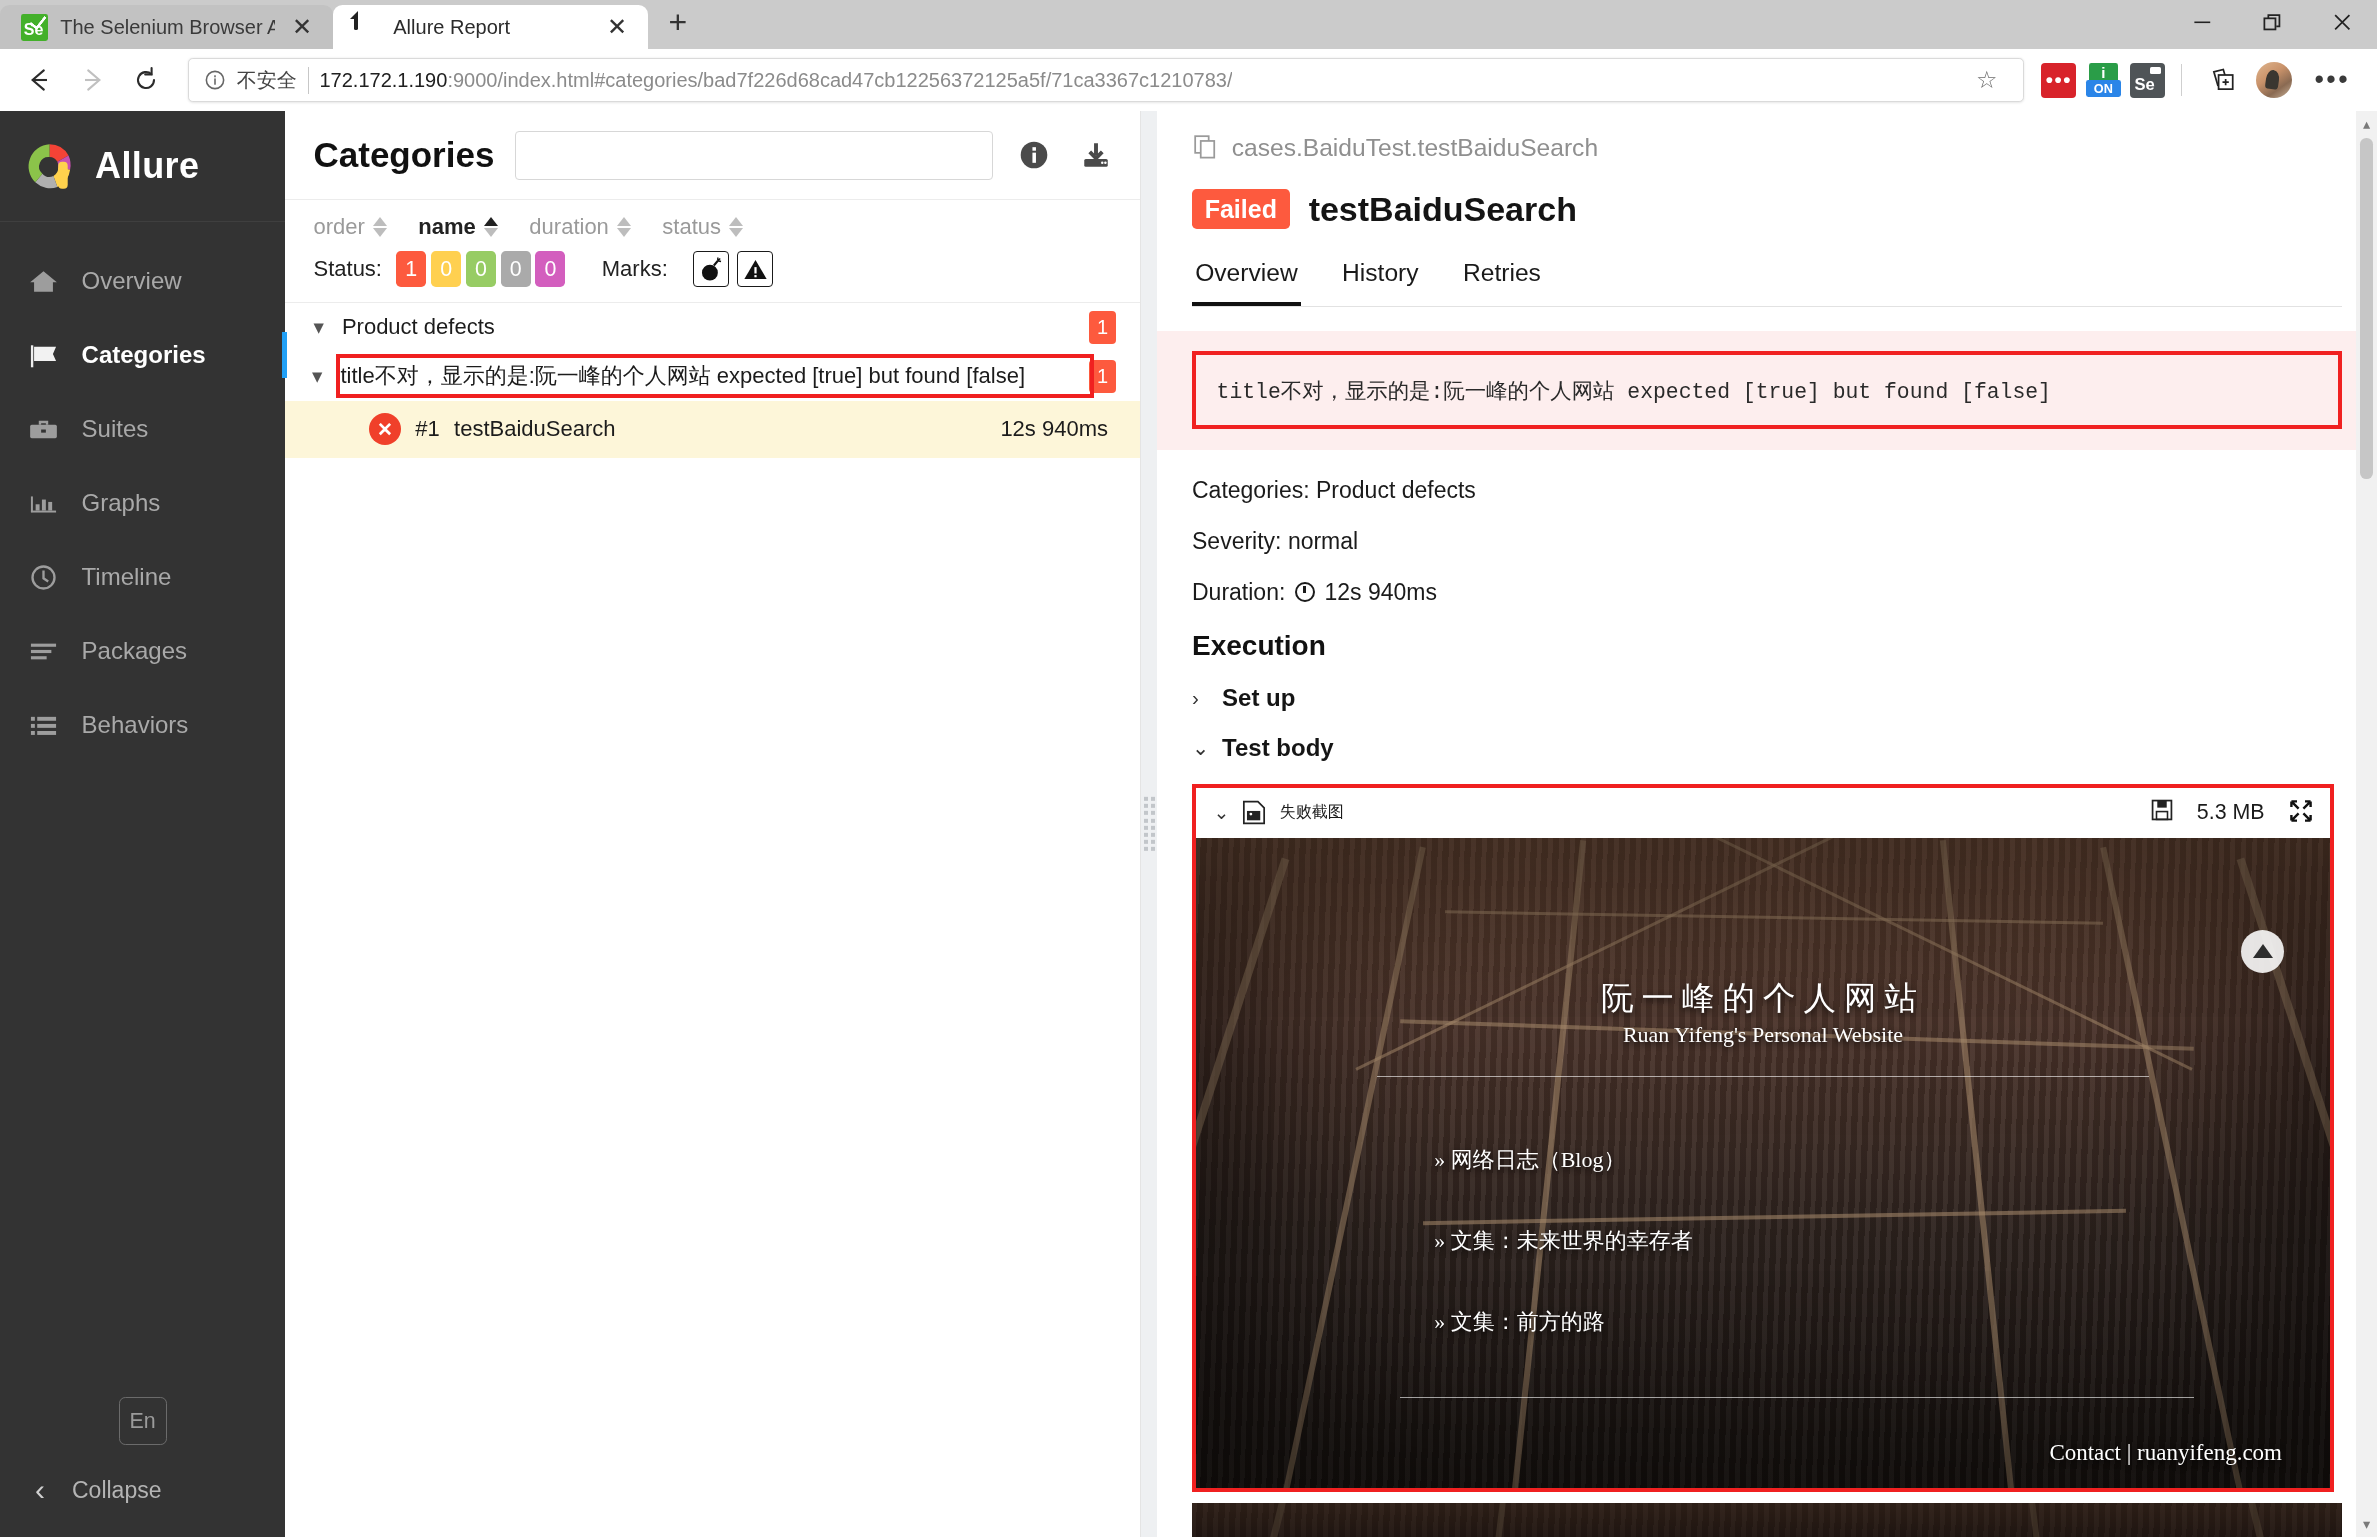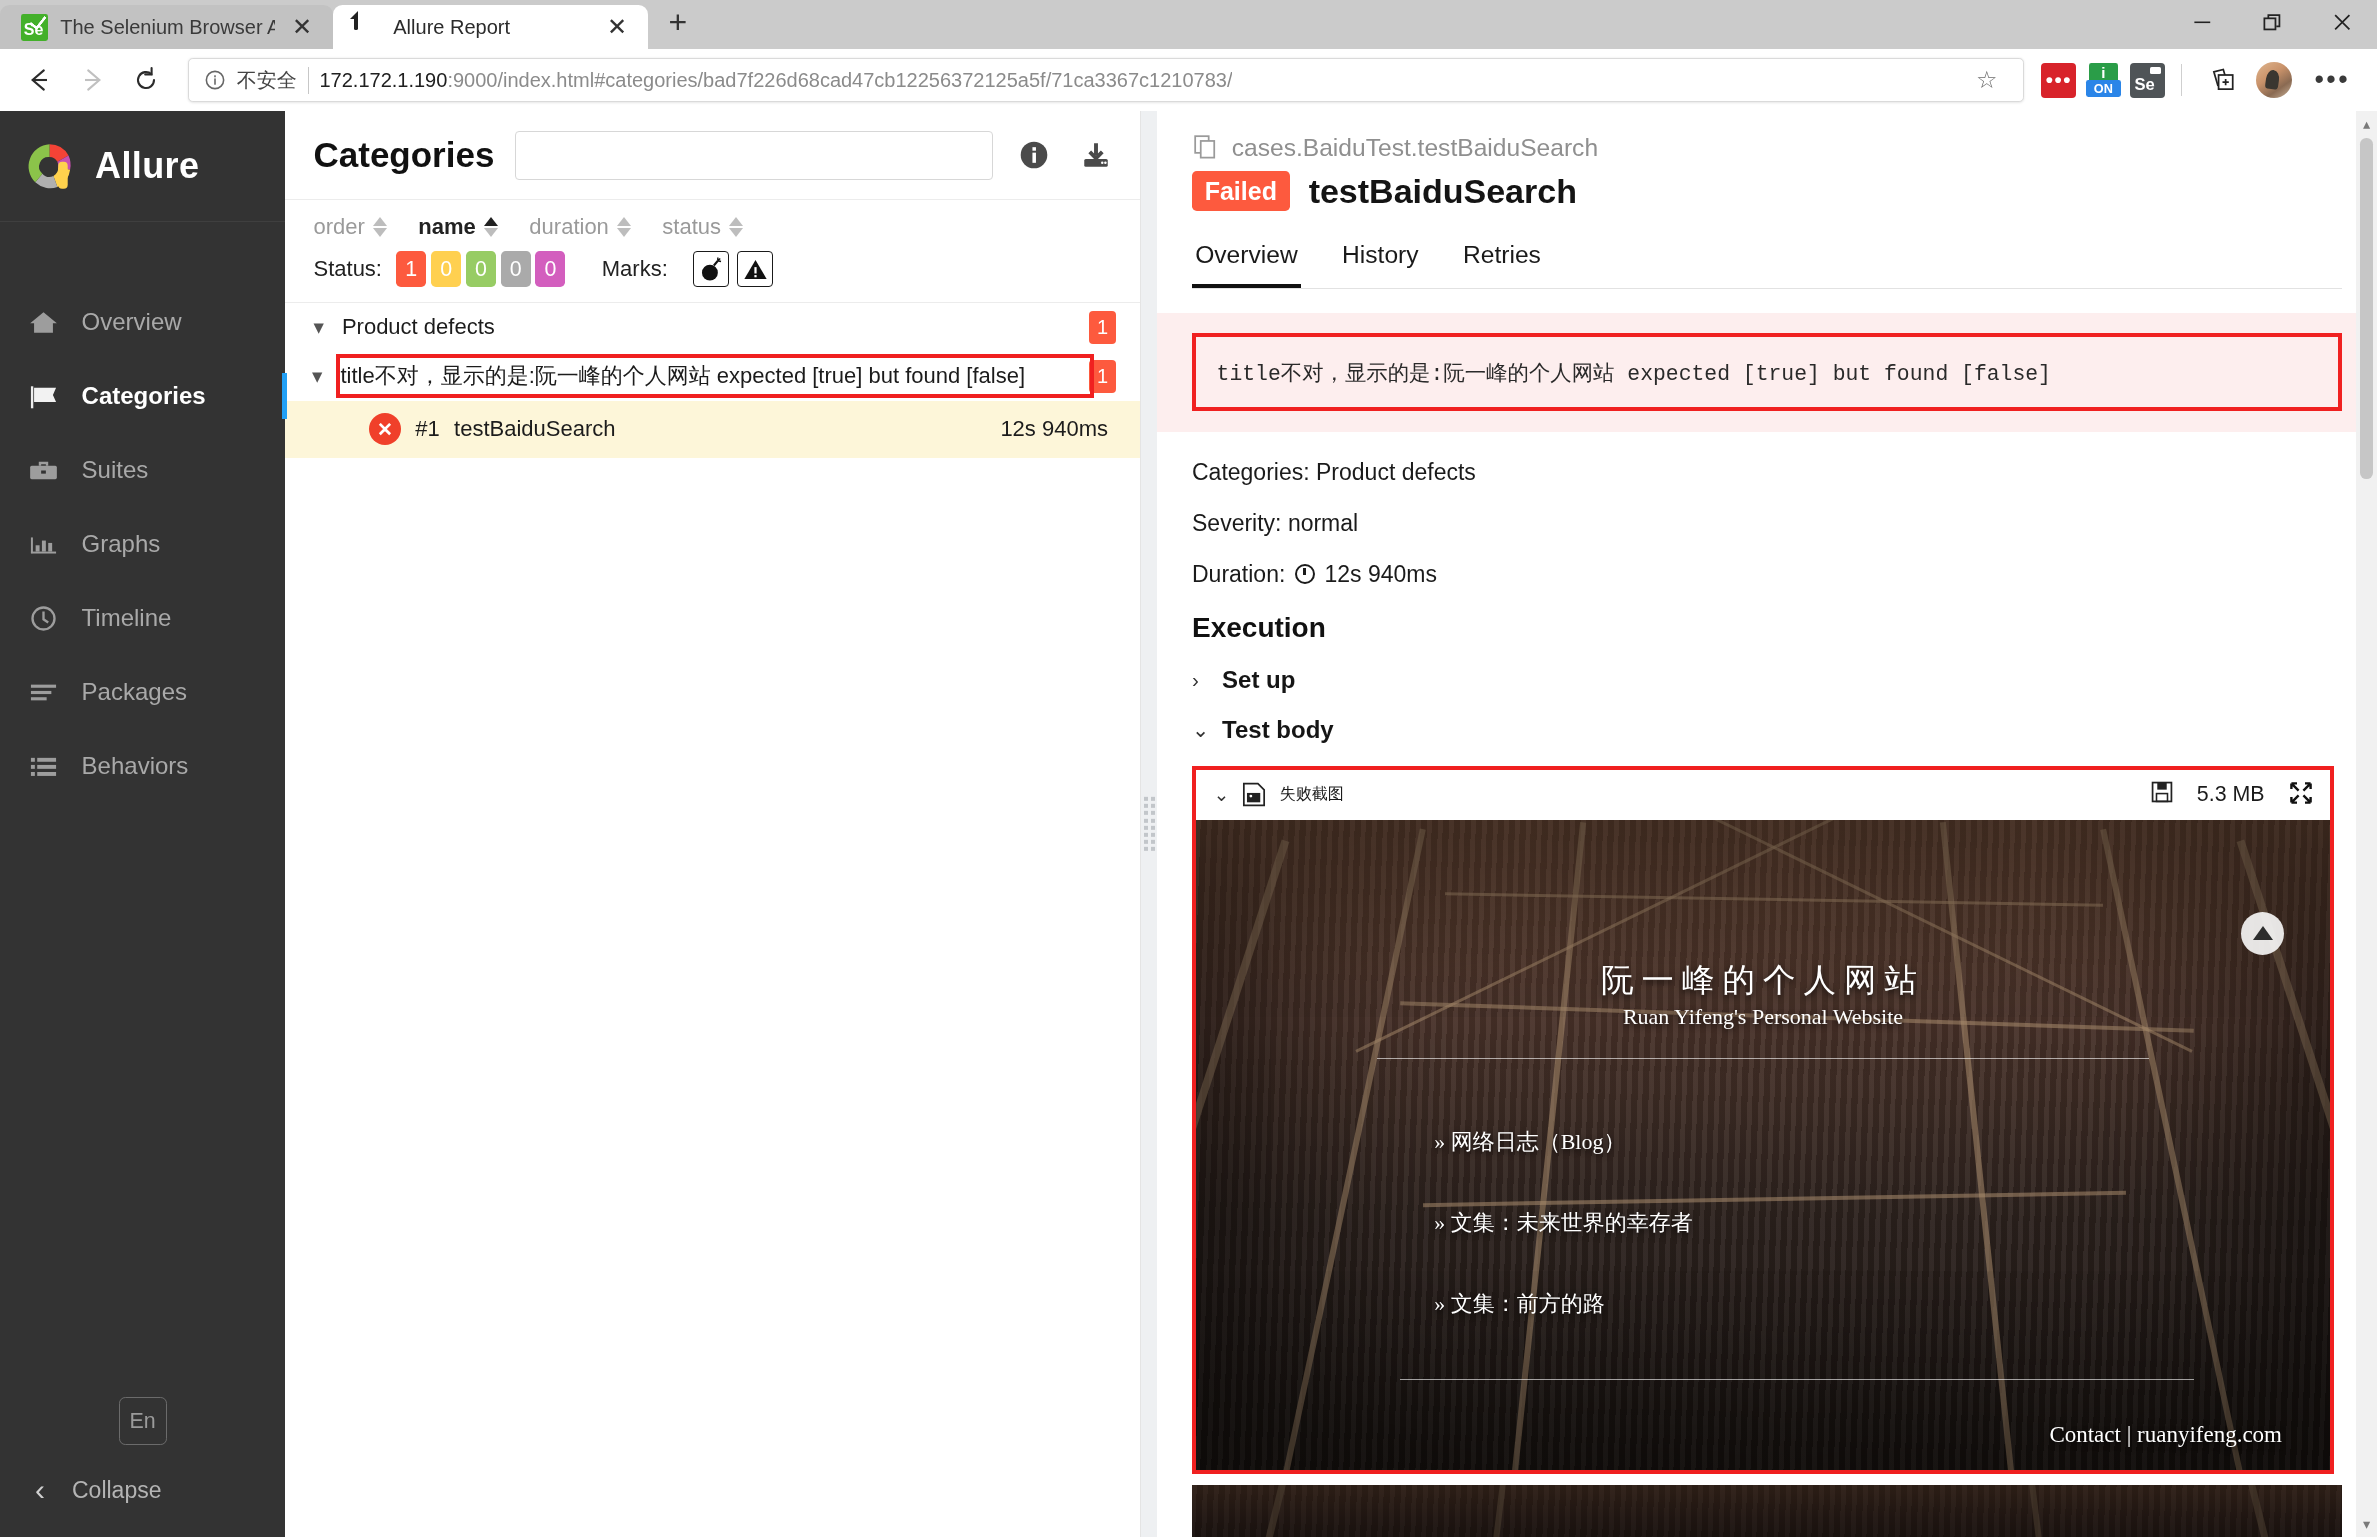--- a/index.html
+++ b/index.html
@@ -94,21 +94,21 @@
     background: linear-gradient(145deg,#e0b68e 0%,#c9926a 40%,#8a6a52 70%,#cbb49b 100%);
     position: relative; overflow: hidden; }
   .avatar::after { content:""; position:absolute; left:9.5px; top:8px; width:12.7px; height:19px;
     background:#3a3630; border-radius: 50% 50% 20% 20%; transform: rotate(8deg); }
   .dots3 { font-size: 27px; color: #3a3a3a; letter-spacing: 2.4px; padding: 0 12.7px; line-height: 0.5; }
 
   
   .page { flex: 1; display: flex; min-height: 0; background: #fff; position: relative; }
 
   
-  .sidebar { width: 285px; background: #333; color: #bdbdbd; display: flex; flex-direction: column; flex: 0 0 285px; gap: 41px; }
+  .sidebar { width: 285px; background: #333; color: #bdbdbd; display: flex; flex-direction: column; flex: 0 0 285px; }
   .brand { height: 111px; display: flex; align-items: center; gap: 17.4px; padding-left: 20.6px;
            border-bottom: 0.8px solid #3f3f3f; }
   .brand-logo { width: 57px; height: 57px; position: relative; }
   .brand-name { font-size: 36px; font-weight: bold; color: #fff; letter-spacing: 0.4px; }
   .nav { padding-top: 22px; }
   .nav-item { height: 74px; display: flex; align-items: center; gap: 20.6px; padding-left: 25px;
               color: #a9a9a9; font-size: 24px; position: relative; }
   .nav-item.active { color: #fff; font-weight: bold; }
   .nav-item.active::after {
     content: ""; position: absolute; right: -2.4px; top: 14.3px; bottom: 14.3px; width: 5.5px; background: #21a0f6;
@@ -171,21 +171,21 @@
 
   
   .splitter { width: 16px; flex: 0 0 16px; background: #eef0f2; position: relative; }
   .grip { position: absolute; left: 3.2px; top: 50%; transform: translateY(-50%);
           display: grid; grid-template-columns: repeat(2, 4px); gap: 3.2px; }
   .grip span { width: 4px; height: 4px; background: #c2c6ca; display: block; }
 
   
   .detail { flex: 1; min-width: 0; display: flex; flex-direction: column; background: #fff; position: relative; overflow: hidden; }
   .d-inner { flex: 1; padding: 22px 35px 0 35px; overflow: hidden; }
-  .d-breadcrumb { display: flex; align-items: center; gap: 12.7px; margin-bottom: 8px; }
+  .d-breadcrumb { display: flex; align-items: center; gap: 12.7px; margin-bottom: 26px; }
   .d-bc-text { font-size: 24.6px; color: #8f8f8f; }
   .d-titlerow { display: flex; align-items: flex-end; gap: 19px; margin-bottom: 24px; }
   .status-tag { background: #fd5a3e; color: #fff; font-weight: bold; font-size: 25px;
                 padding: 5.5px 12.7px; border-radius: 4.8px; }
   .d-title { font-size: 34px; font-weight: bold; color: #141414; }
   .d-tabs { display: flex; gap: 38px; border-bottom: 0.8px solid #e2e2e2; }
   .d-tab { font-size: 24.6px; color: #1a1a1a; padding: 6.3px 3.2px 14.3px 3.2px; }
   .d-tab.active { border-bottom: 4px solid #111; font-weight: normal; }
   .errbox { background: #fdeeee; margin: 24px -35px 0 -35px; padding: 20.6px 35px; }
   .err-inner { border: 4.8px solid #f02020; padding: 20.6px 20.6px; }

